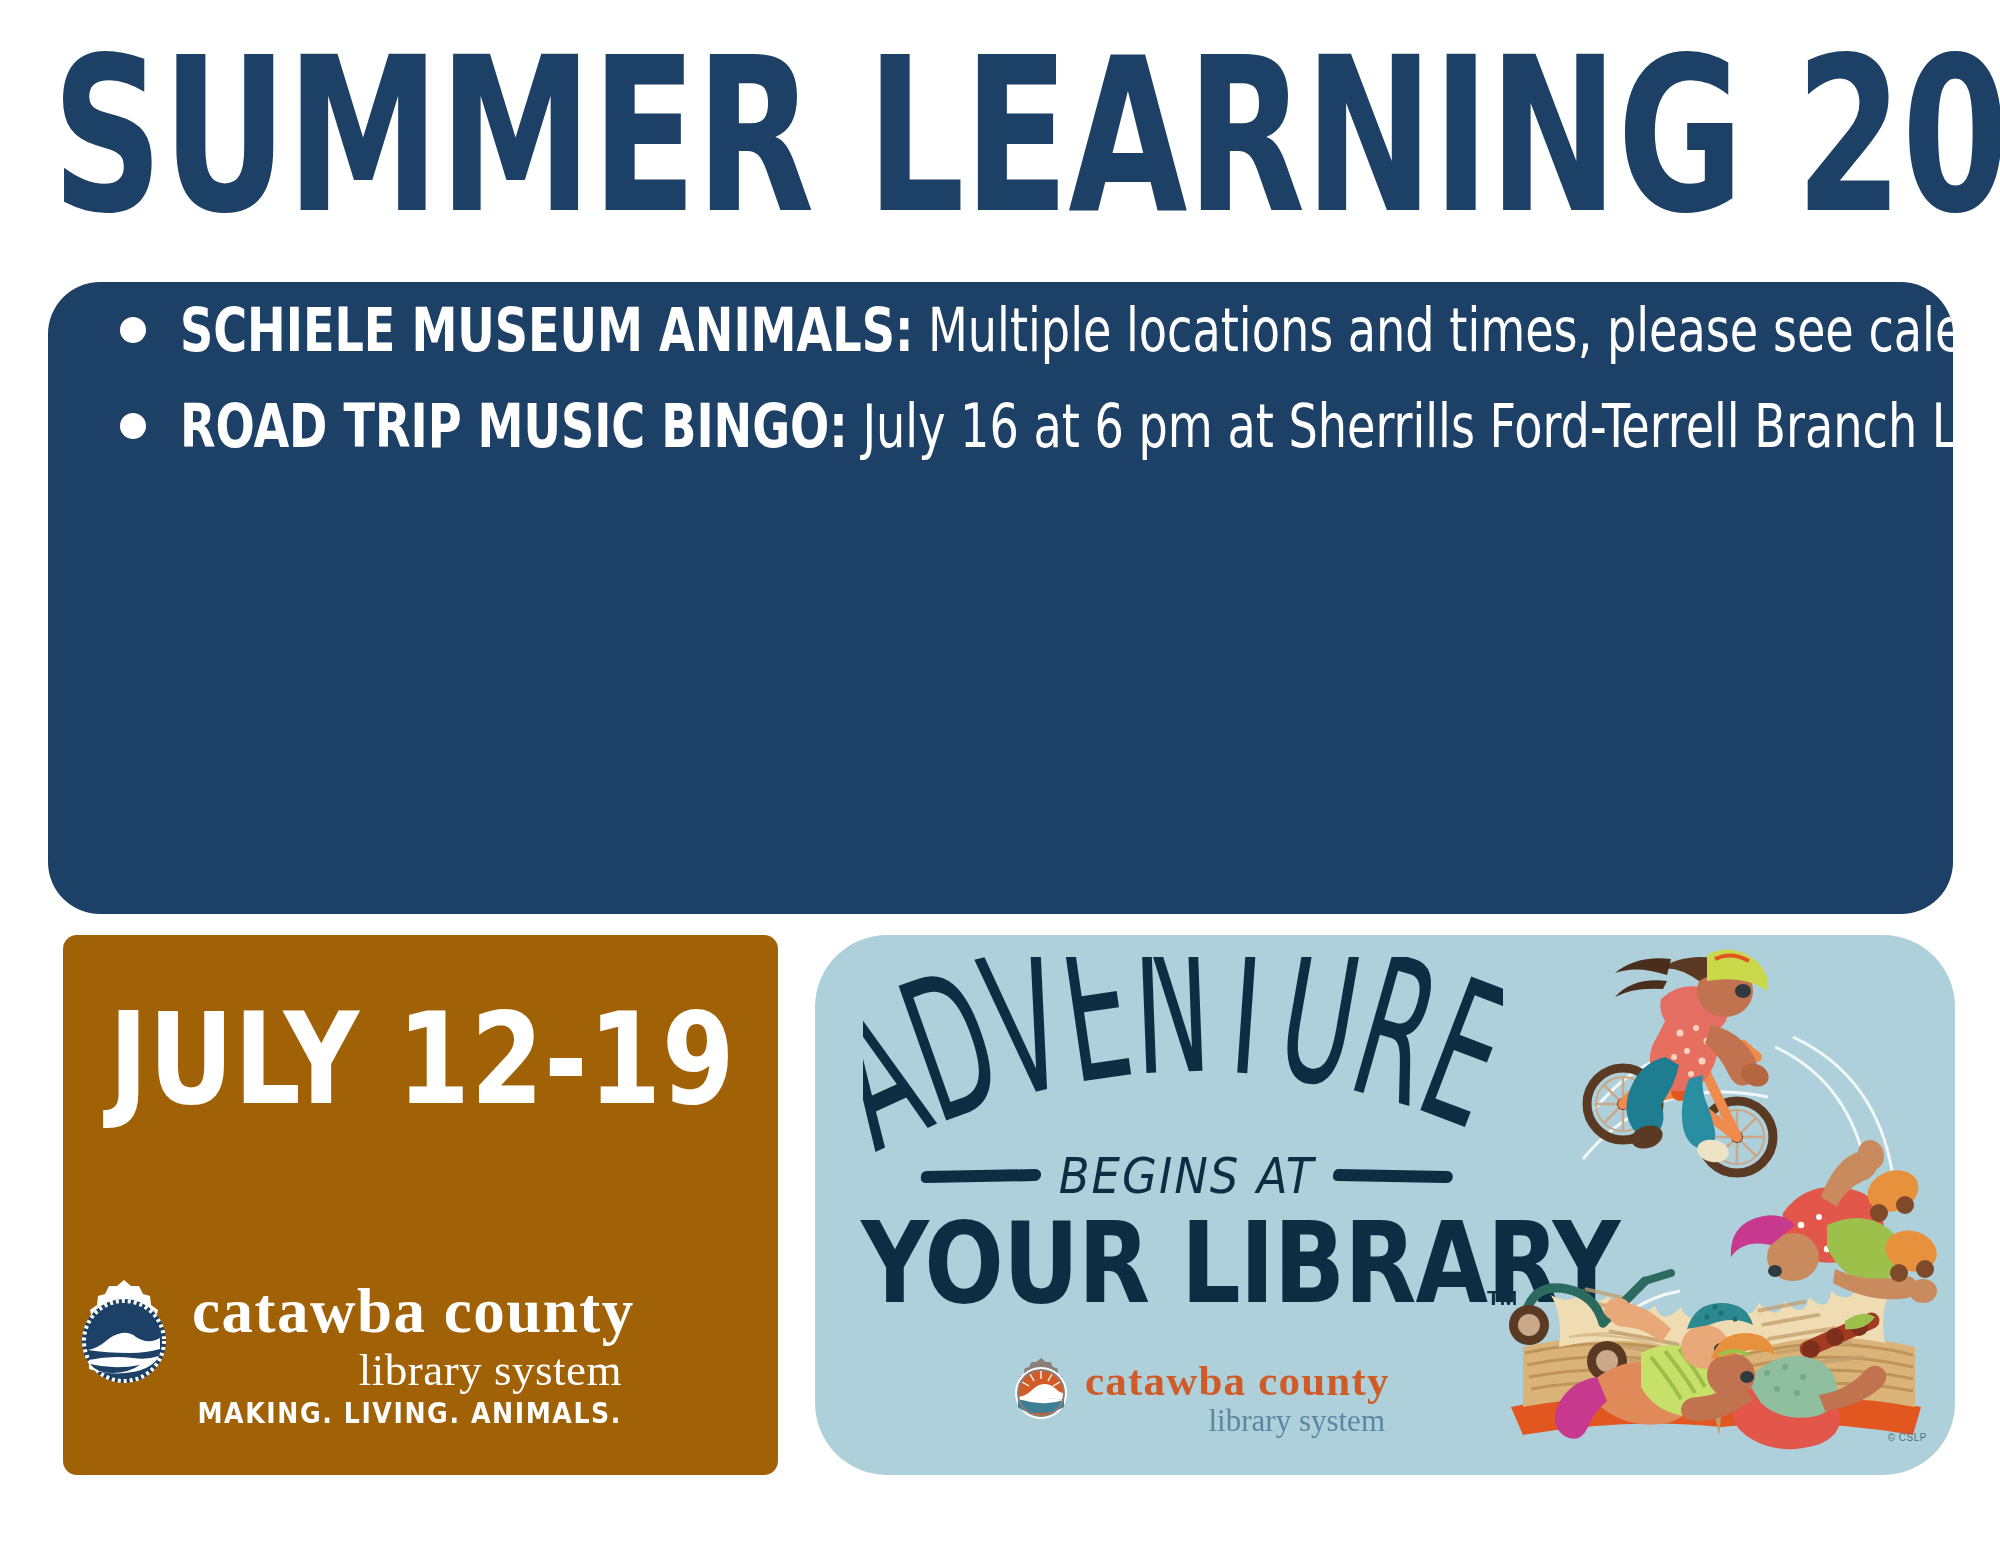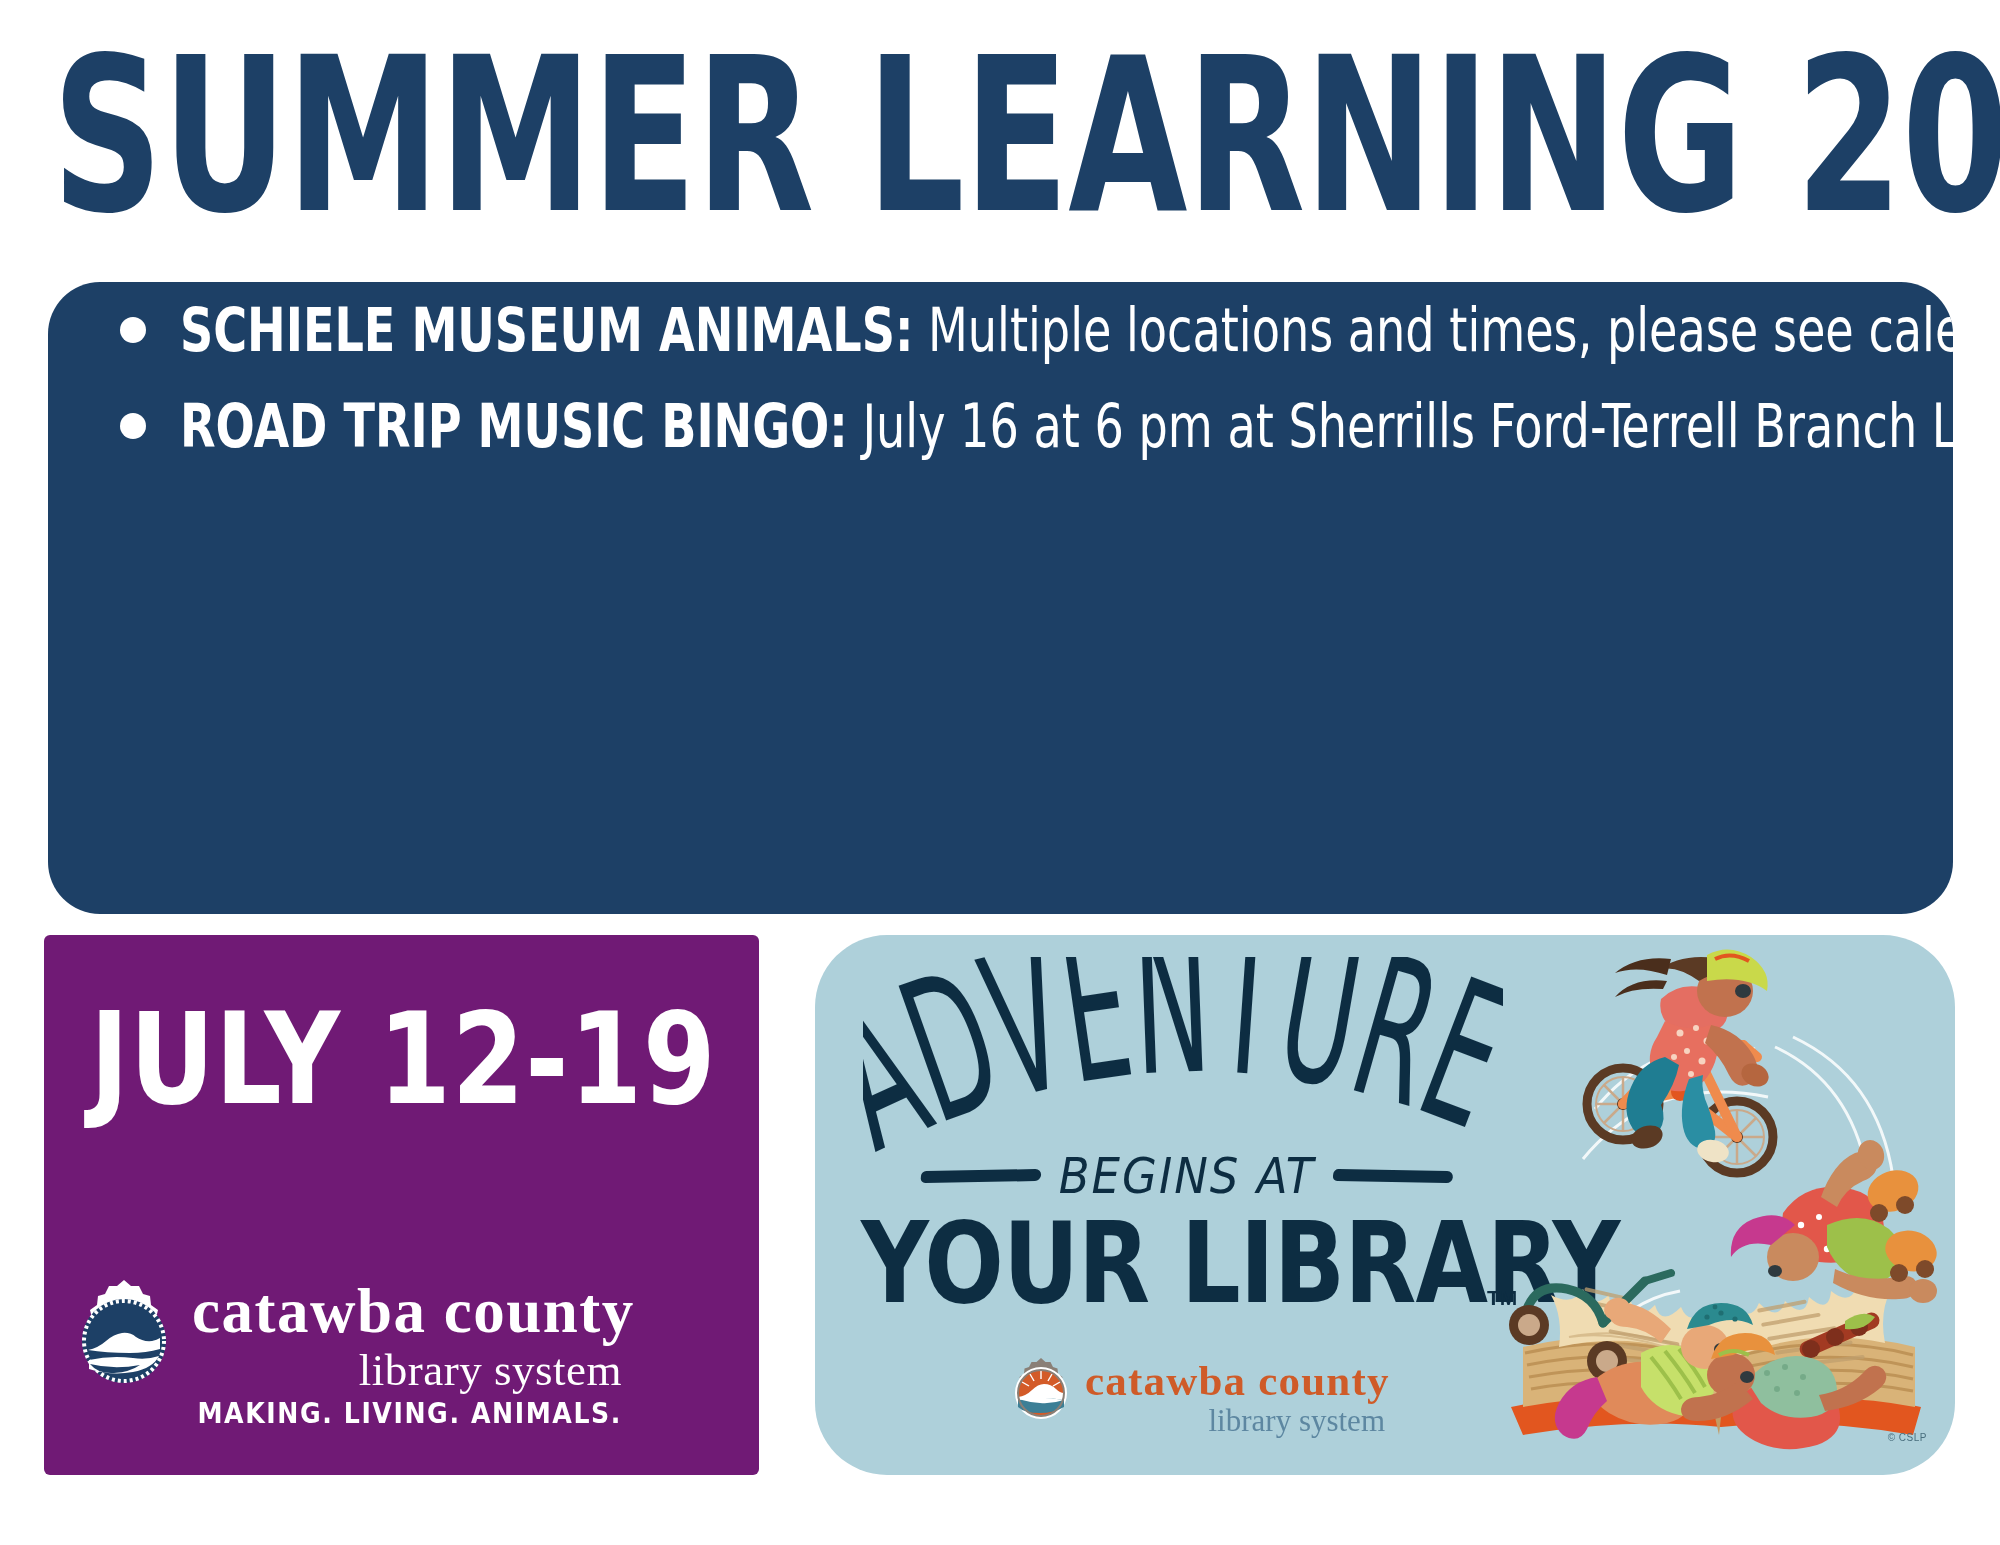--- a/index.html
+++ b/index.html
@@ -72,24 +72,24 @@
     line-height:60px;
     white-space:nowrap;
     transform:scaleX(0.855);
     transform-origin:left center;
   }
   .bullet-text .cap{font-weight:bold;}
 
   
   .date-card{
     position:absolute;
-    left:44px; top:935px;
+    left:63px; top:935px;
     width:715px; height:540px;
-    background:#701a75;
-    border-radius:6px;
+    background:#a16207;
+    border-radius:14px;
     overflow:hidden;
   }
   .date-text{
     position:absolute;
     left:46px; top:62px;
     color:#ffffff;
     font-family:"Liberation Sans Narrow","DejaVu Sans Condensed","Liberation Sans",sans-serif;
     font-weight:bold;
     font-size:126px;
     line-height:126px;

